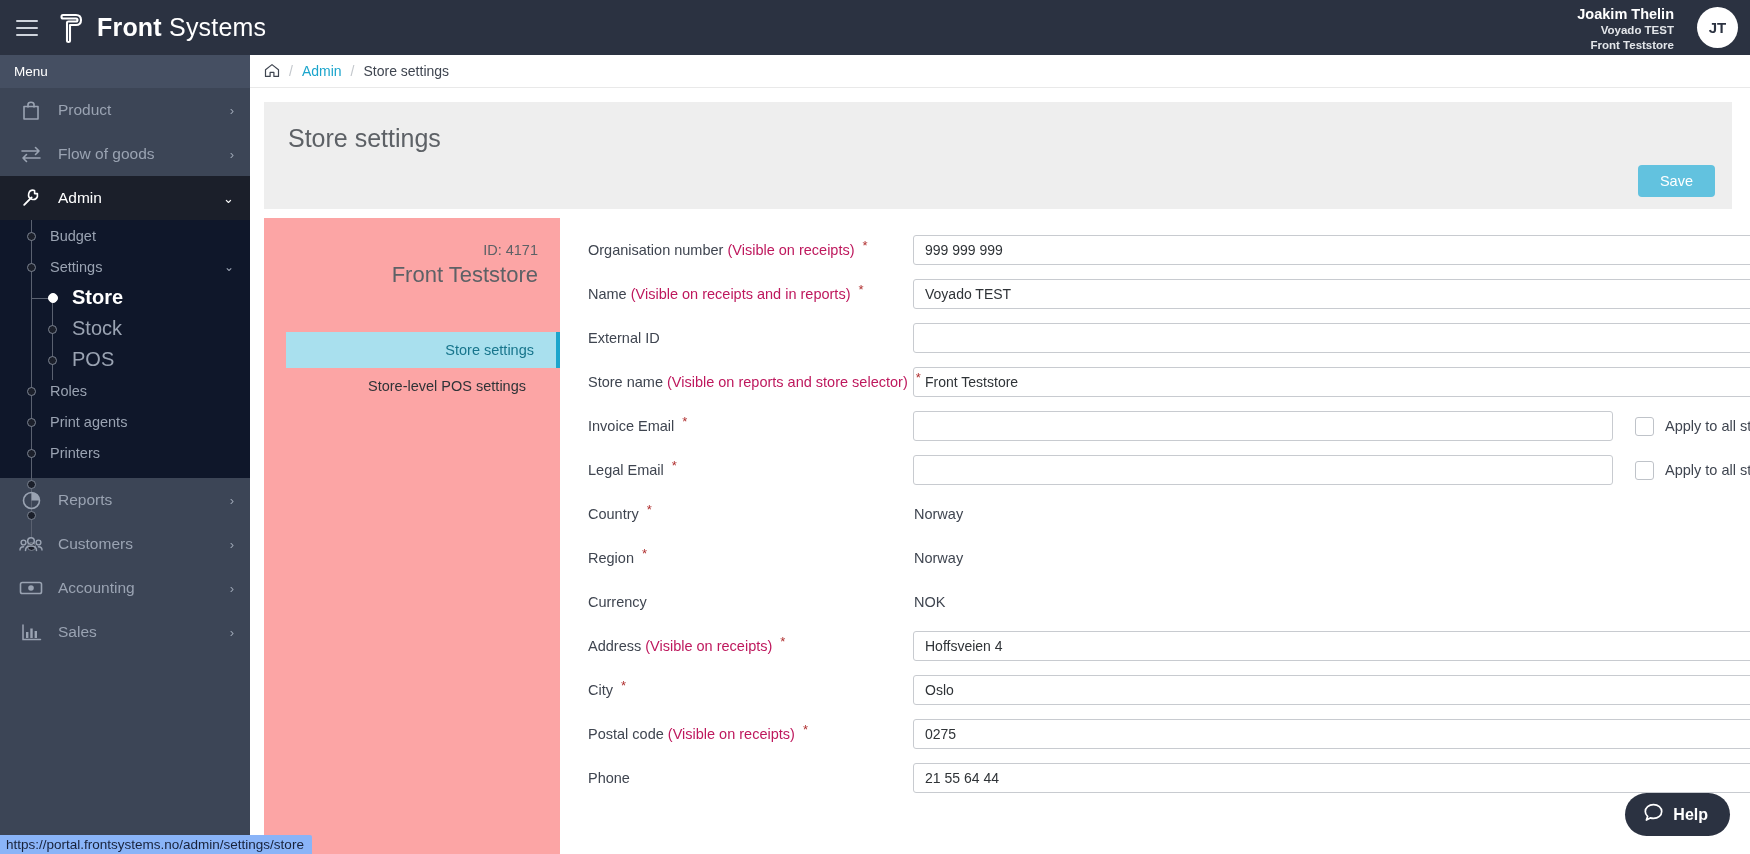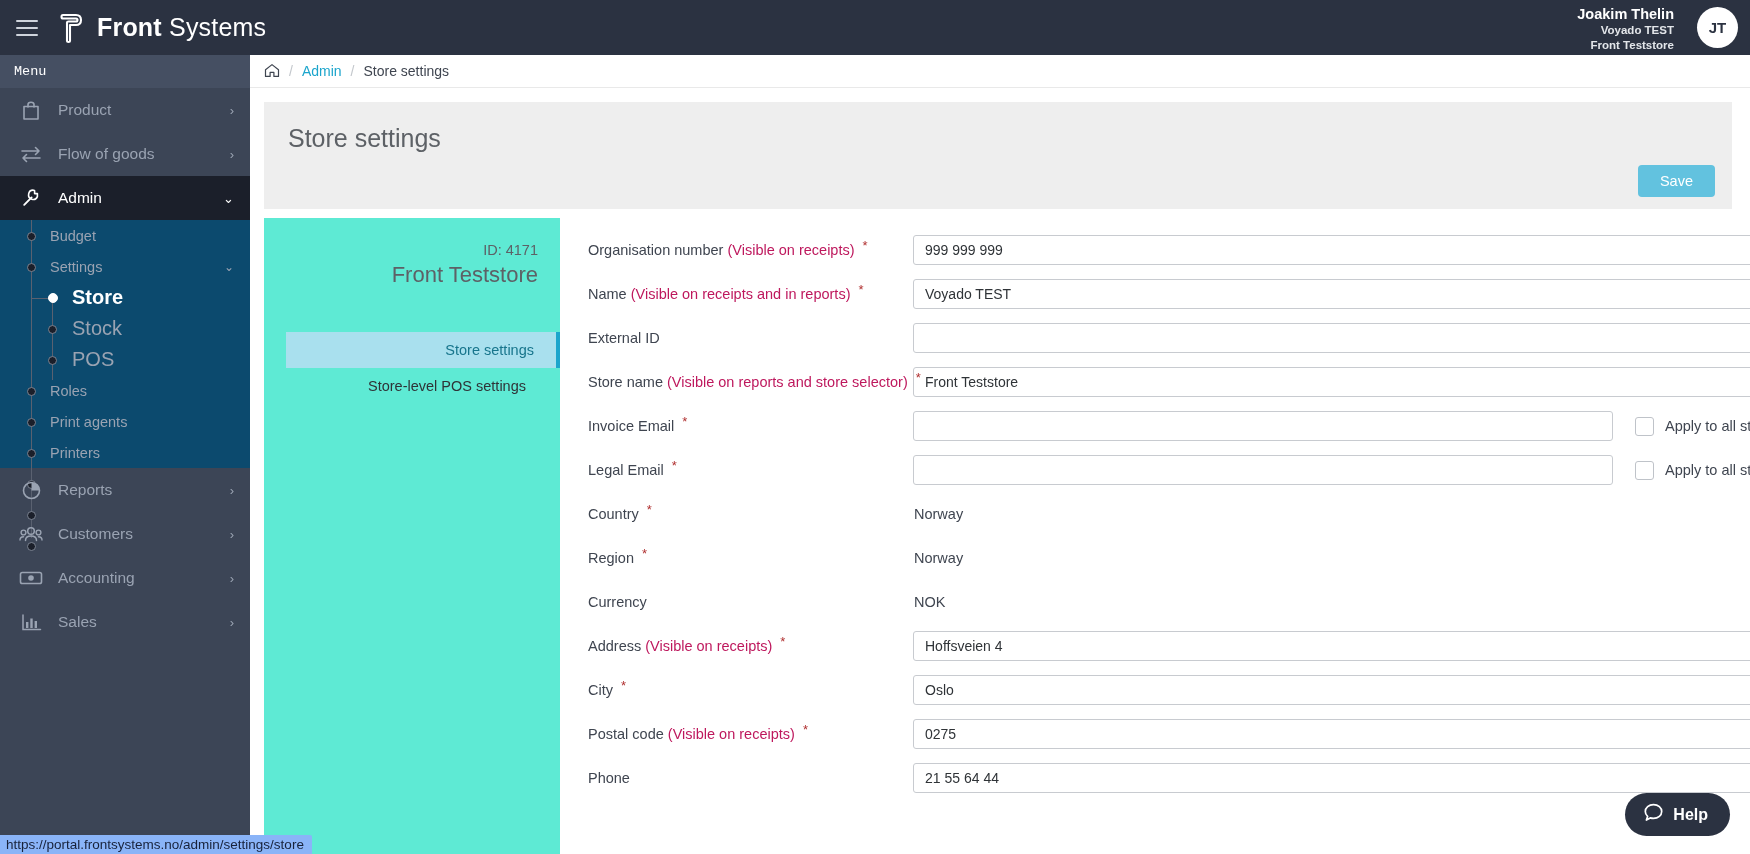--- a/index.html
+++ b/index.html
@@ -54,37 +54,37 @@
   
   .sidebar {
     position: absolute; top: 55px; left: 0;
     width: 250px; height: 799px;
     background: #3c4556;
     overflow: hidden;
   }
   .menu-head {
     height: 33px; display: flex; align-items: center;
     padding-left: 14px;
-    font-size: 13.5px; color: #ffffff; background: #454f62; font-family: Liberation Mono, monospace;
+    font-size: 13.5px; color: #ffffff; background: #454f62;
   }
   .nav-group {
     height: 44px; display: flex; align-items: center;
     padding: 0 16px 0 18px;
     color: #9aa3b2; font-size: 15.5px;
     cursor: pointer; position: relative;
   }
   .nav-group .ico { width: 26px; height: 22px; margin-right: 14px; flex: 0 0 26px;
                     display: flex; align-items: center; justify-content: center; }
   .nav-group .lbl { flex: 1; }
   .nav-group .chev { font-size: 13px; color: #9aa3b2; }
   .nav-group.active {
     background: #1b1f2a; color: #ffffff;
   }
   .nav-group.active .chev { color: #ffffff; }
-  .subpanel { background: #0c4a6e; padding-bottom: 0; position: relative; }
+  .subpanel { background: #0f172a; padding-bottom: 10px; position: relative; }
   .sub-item {
     height: 31px; display: flex; align-items: center;
     padding-left: 50px; padding-right: 16px;
     color: #9aa3b2; font-size: 14.5px; cursor: pointer;
     position: relative;
   }
   .sub-item.lvl2 { padding-left: 72px; font-size: 20px; }
   .sub-item.sel { color: #ffffff; font-weight: 700; }
   .sub-item .chev { margin-left: auto; font-size: 12px; }
   
@@ -135,21 +135,21 @@
 
   .content {
     position: absolute; top: 163px; left: 0;
     width: 1500px; height: 636px;
     display: flex;
     padding-left: 14px; padding-right: 18px;
   }
 
   .infocard {
     width: 296px; flex: 0 0 296px;
-    background: #5eead4;
+    background: #fca5a5;
     padding: 24px 22px 0 22px;
     text-align: right;
     height: 100%;
   }
   .infocard .cid { font-size: 14.5px; color: #5d6166; }
   .infocard .cname { font-size: 22px; color: #5d6166; margin-top: 4px; }
   .cardtabs { margin-top: 44px; }
   .cardtab {
     font-size: 14.5px; color: #2f3337;
     padding: 10px 12px 10px 0;

